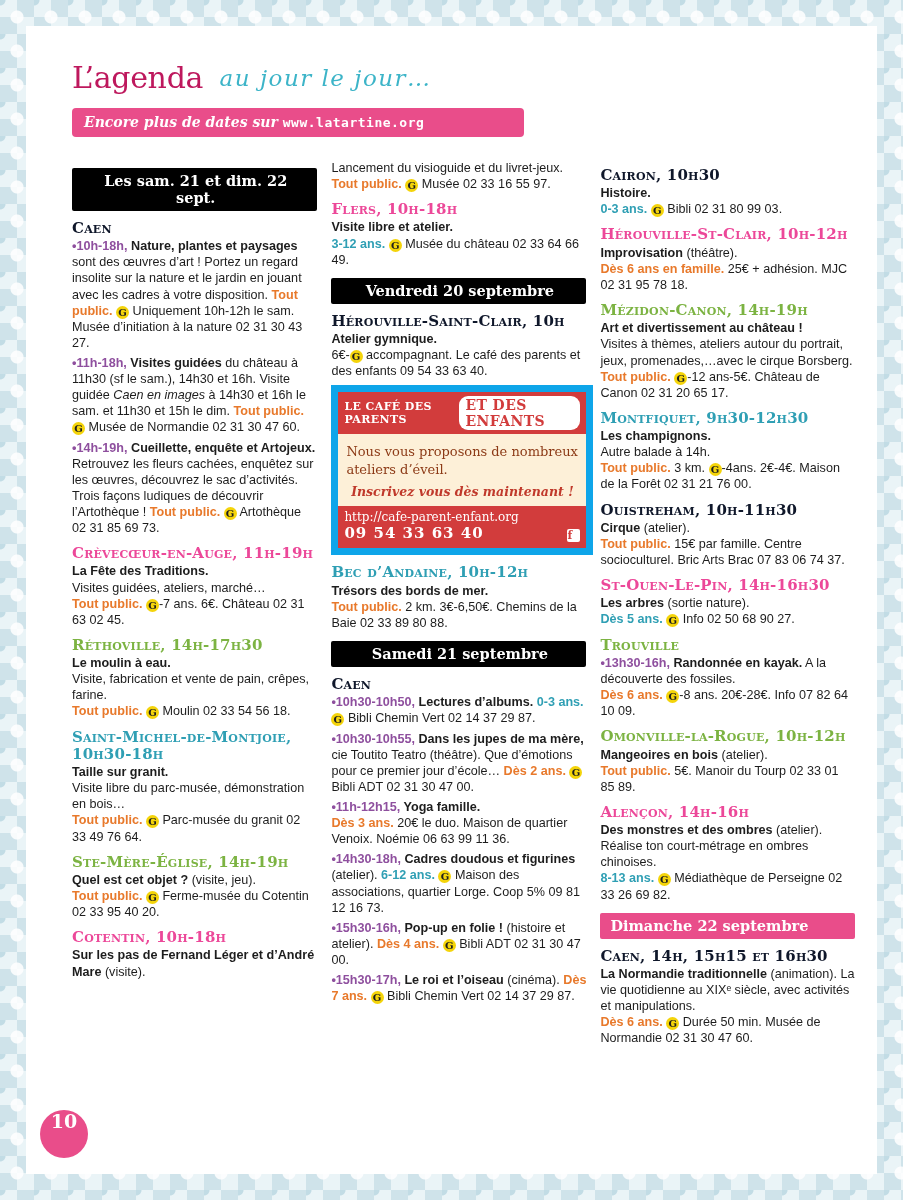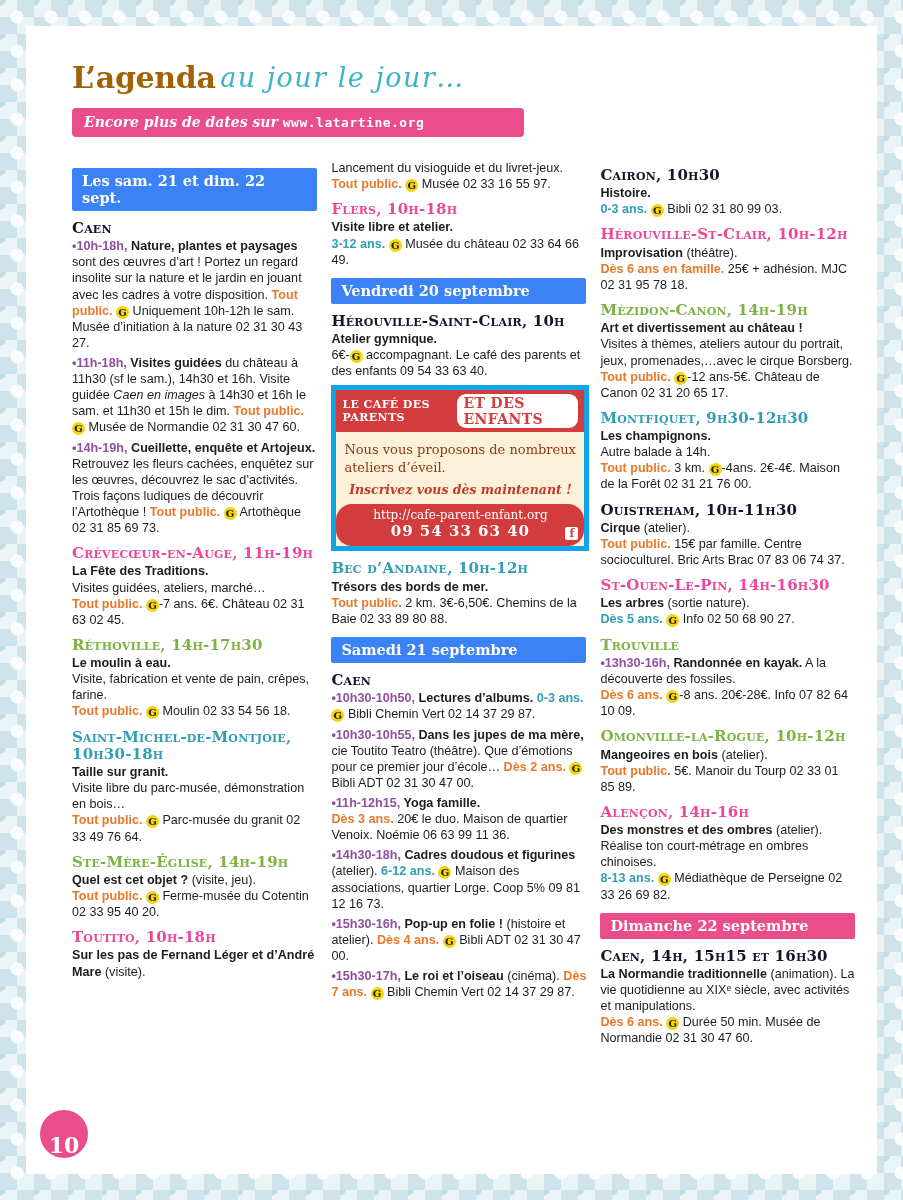--- a/index.html
+++ b/index.html
@@ -31,34 +31,35 @@
     background:#ffffff;
   }
   .content {
     position:absolute;
     left:46px; top:34px; right:22px; bottom:18px;
   }
   
   .masthead { height:36px; position:relative; }
   .title-main {
     font-family:"DejaVu Serif", serif;
-    font-weight:bold;
+    font-weight:normal;
     font-size:30px;
-    color:#a16207;
+    color:#be185d;
     display:inline-block;
     vertical-align:middle;
     letter-spacing:-.3px;
   }
   .title-script {
     display:inline-block;
     vertical-align:middle;
     font-family:"DejaVu Serif", serif;
     font-style:italic;
-    font-size:27px;
+    font-size:23px;
     color:#3cb4c8;
+    margin-left:12px;
     letter-spacing:1.5px;
   }
   .promo-bar {
     margin-top:12px;
     width:430px;
     background:#e94d8a;
     color:#ffffff;
     border-radius:4px;
     padding:6px 10px 7px 12px;
     font-size:14px;
@@ -89,21 +90,21 @@
     background:#2f9fb4;
     color:#ffffff;
     font-family:"DejaVu Serif", serif;
     font-weight:bold;
     font-size:14.5px;
     padding:4px 8px 5px 10px;
     margin:10px 0 6px 0;
     border-radius:2px;
   }
   .section-bar.pink { background:#e94d8a; }
-  .section-bar.teal { background:#3b82f6; }
+  .section-bar.teal { background:#000000;text-align:center; }
 
   
   .place {
     font-family:"DejaVu Serif", serif;
     font-weight:bold;
     font-size:15px;
     margin:9px 0 1px 0;
     line-height:1.15;
     font-variant:small-caps;
     letter-spacing:.2px;
@@ -138,21 +139,21 @@
     line-height:13px;
     text-align:center;
     vertical-align:-1px;
   }
   .bullet { color:#8e4f9e; font-weight:bold; }
 
   
   .ad {
     margin:6px 0 4px 0;
     width:248px;
-    border:5px solid #0ea5e9;
+    border:7px solid #0ea5e9;
     background:#fdf0d8;
     font-family:"DejaVu Serif", serif;
   }
   .ad-top {
     background:#d23c3c;
     color:#ffffff;
     padding:4px 6px;
     font-size:11px;
     font-weight:bold;
     display:flex;
@@ -175,45 +176,44 @@
     text-align:center;
     color:#c0392b;
     font-weight:bold;
     font-size:12.5px;
     font-style:italic;
     padding-bottom:7px;
   }
   .ad-foot {
     background:#d23c3c;
     color:#ffffff;
-    text-align:center;
+    text-align:left;
     padding:4px 6px 6px 6px;
     position:relative;
-    border-radius:16px;
   }
   .ad-foot .site { font-size:12px; }
   .ad-foot .tel { font-size:15px; font-weight:bold; letter-spacing:1px; }
   .fb {
     position:absolute; right:6px; bottom:6px;
     width:13px; height:13px; background:#ffffff; color:#d23c3c;
     font-weight:bold; font-size:11px; line-height:13px; border-radius:2px;
   }
 
   
   .page-num {
     position:absolute;
     left:14px; bottom:16px;
     width:48px; height:48px;
     border-radius:50%;
     background:#e94d8a;
     color:#ffffff;
     font-family:"DejaVu Serif", serif;
     font-weight:bold;
-    font-size:22px;
-    display:flex; align-items:flex-end; justify-content:center;
+    font-size:19px;
+    display:flex; align-items:flex-start; justify-content:center;
   }
 </style>
 </head>
 <body>
 
 <div class="page-border"></div>
 <div class="page-inner">
 
   <div class="content">
 
@@ -269,21 +269,21 @@
           <span class="gfree">G</span><span> Parc-musée du granit 02 33 49 76 64.</span>
         </p>
 
         <div class="place p-green">Ste-Mère-Église, 14h-19h</div>
         <p class="entry">
           <b>Quel est cet objet ?</b><span> (visite, jeu).</span><br>
           <span class="aud">Tout public.</span>
           <span class="gfree">G</span><span> Ferme-musée du Cotentin 02 33 95 40 20.</span>
         </p>
 
-        <div class="place p-pink">Toutito, 10h-18h</div>
+        <div class="place p-pink">Cotentin, 10h-18h</div>
         <p class="entry">
           <b>Sur les pas de Fernand Léger et d’André Mare</b><span> (visite).</span>
         </p>
       </div>
 
       <div class="col c2">
 
         <p class="entry" style="margin-top:2px">
           <span>Lancement du visioguide et du livret-jeux.</span><br>
           <span class="aud">Tout public.</span>

